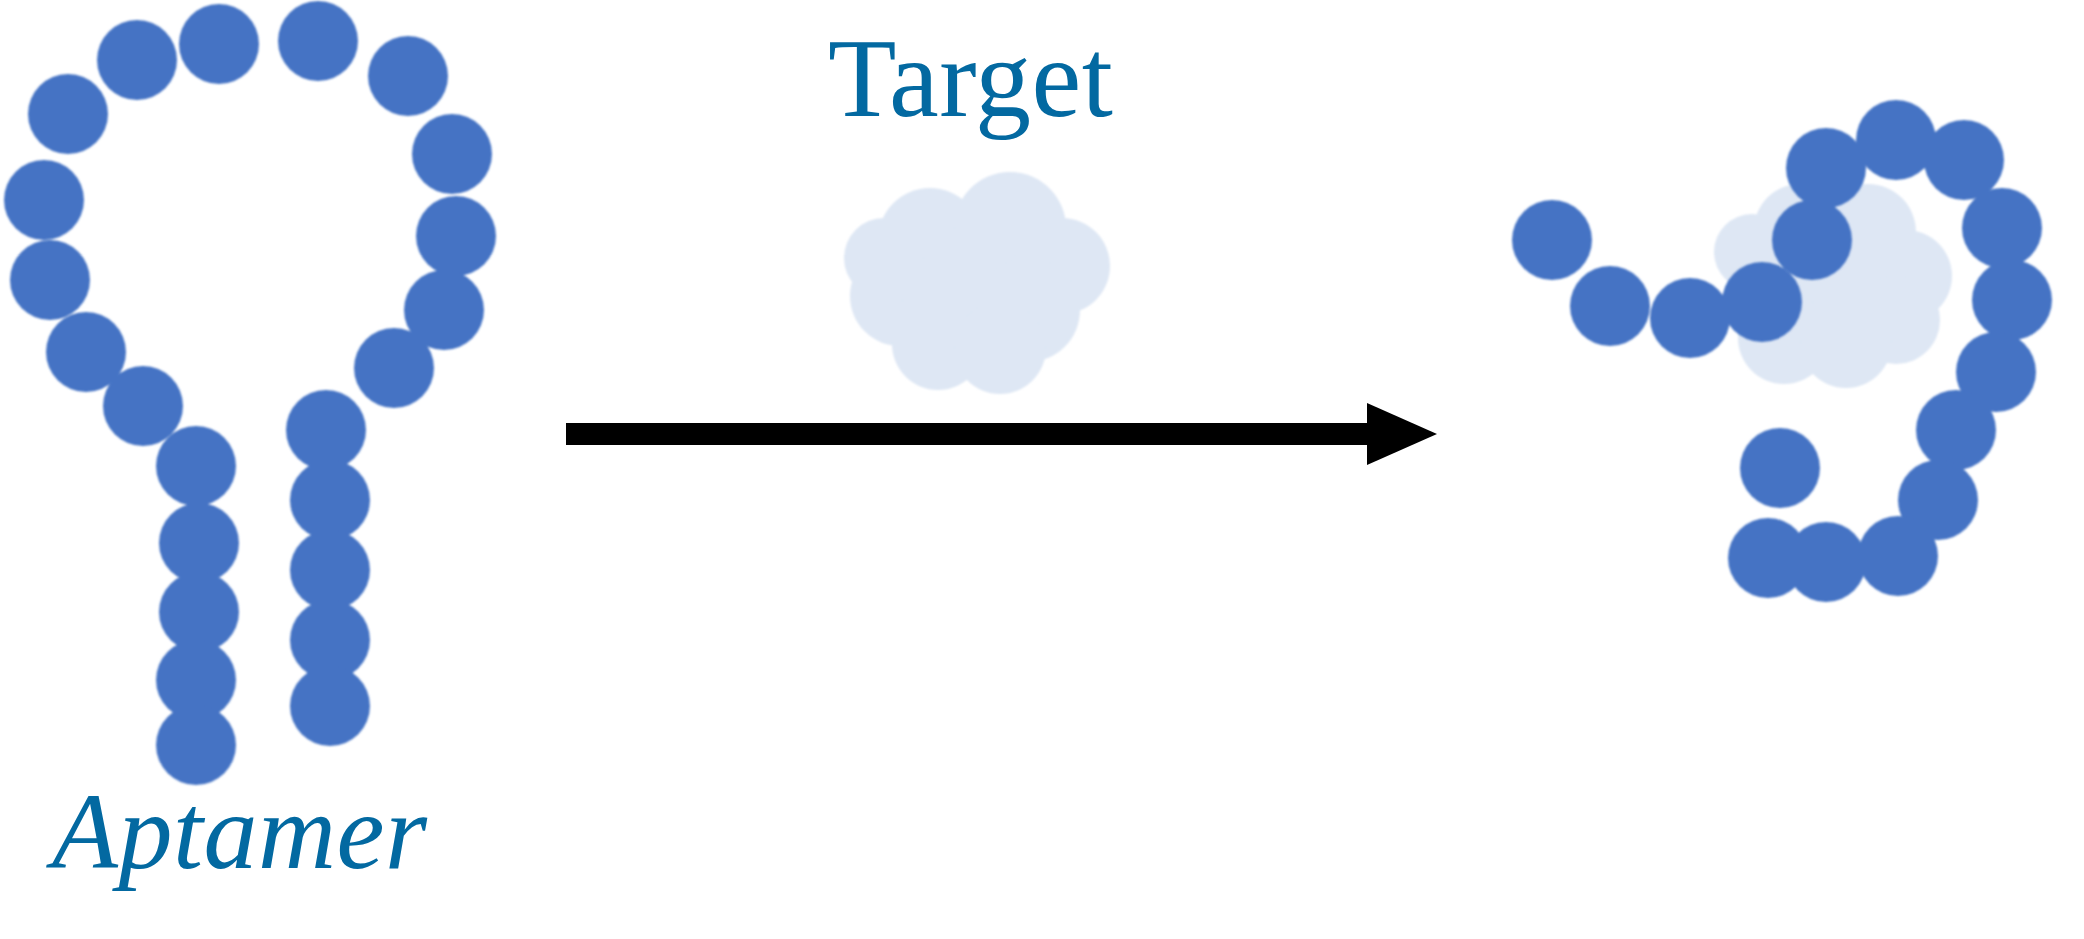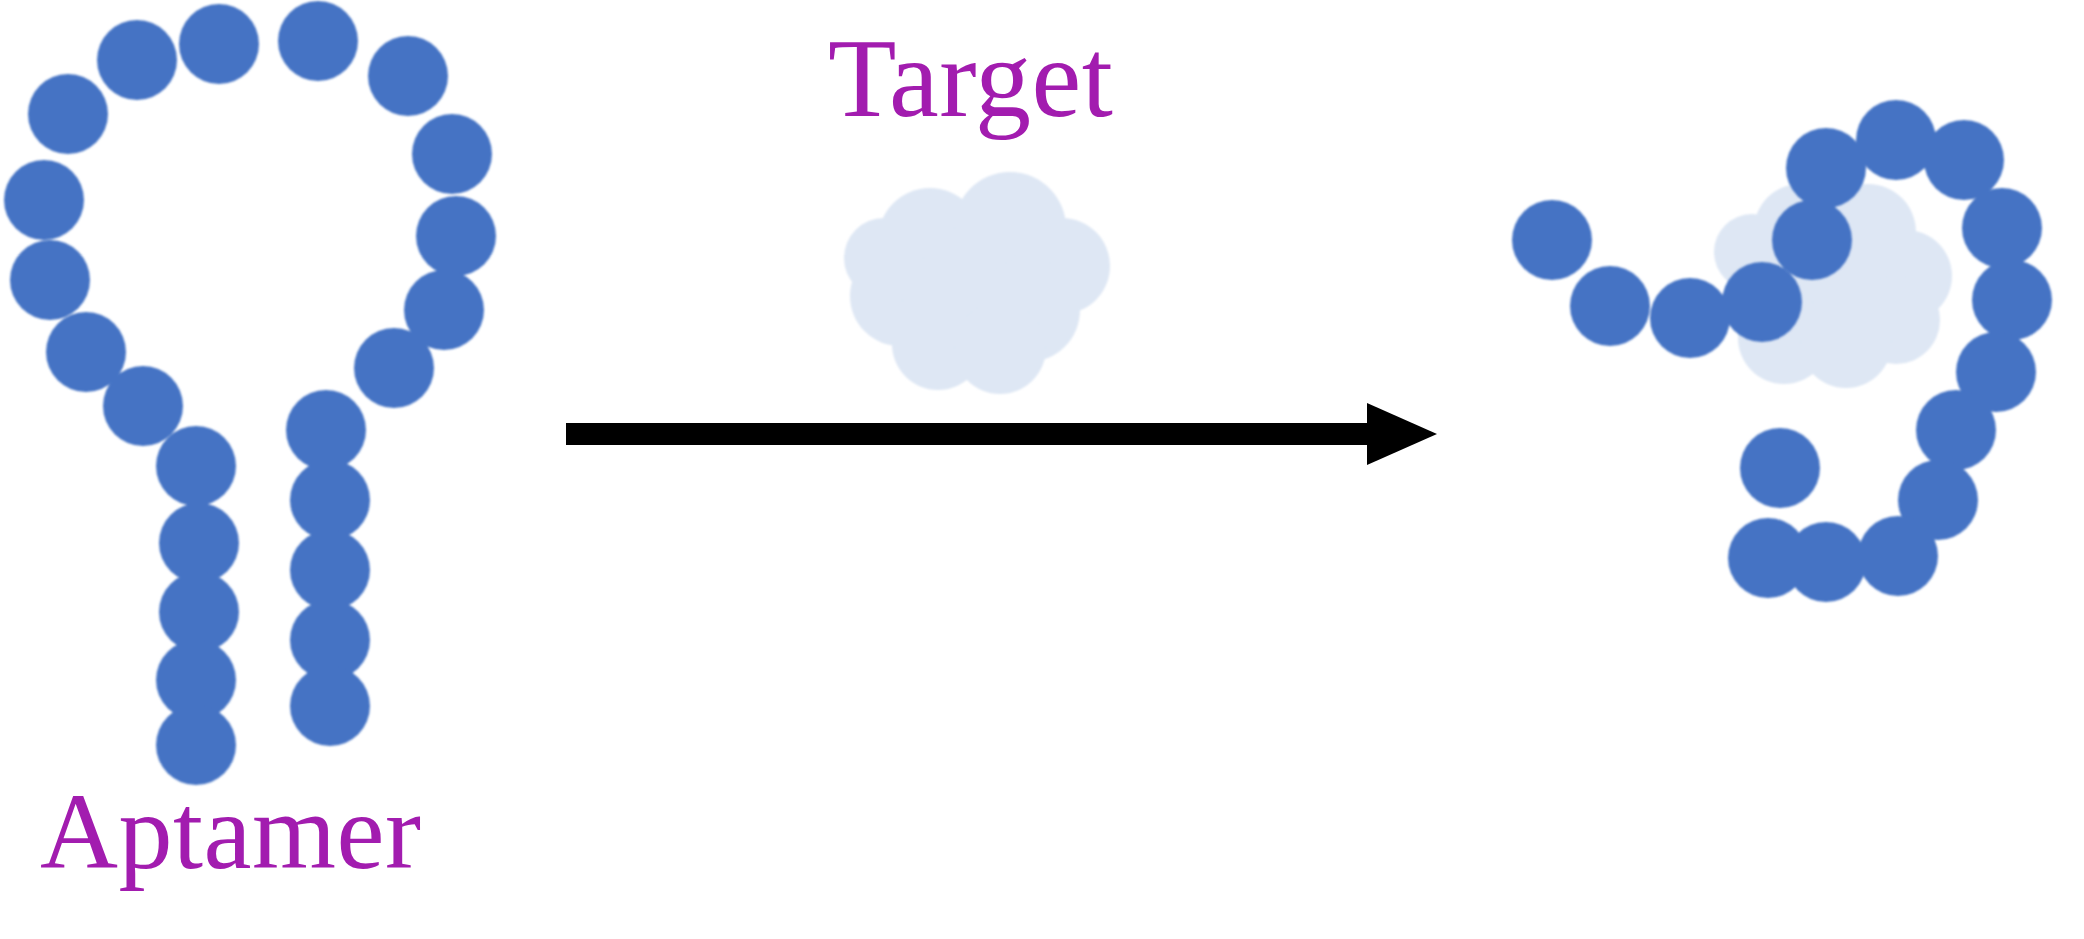--- a/index.html
+++ b/index.html
@@ -23,31 +23,32 @@
   }
   #scene {
     position: absolute;
     inset: 0;
     width: 2084px;
     height: 939px;
     display: block;
   }
   .label-text {
     position: absolute;
-    color: #a21caf;
+    color: #0369a1;
     font-family: "Liberation Serif", "DejaVu Serif", serif;
     font-weight: 400;
     white-space: nowrap;
     line-height: 1;
     letter-spacing: 0.5px;
   }
   #label-aptamer {
-    left: 40px;
+    left: 52px;
     top: 778px;
     font-size: 108px;
+    font-style: italic;
   }
   #label-target {
     left: 828px;
     top: 22px;
     font-size: 112px;
   }
 </style>
 </head>
 <body>
 

